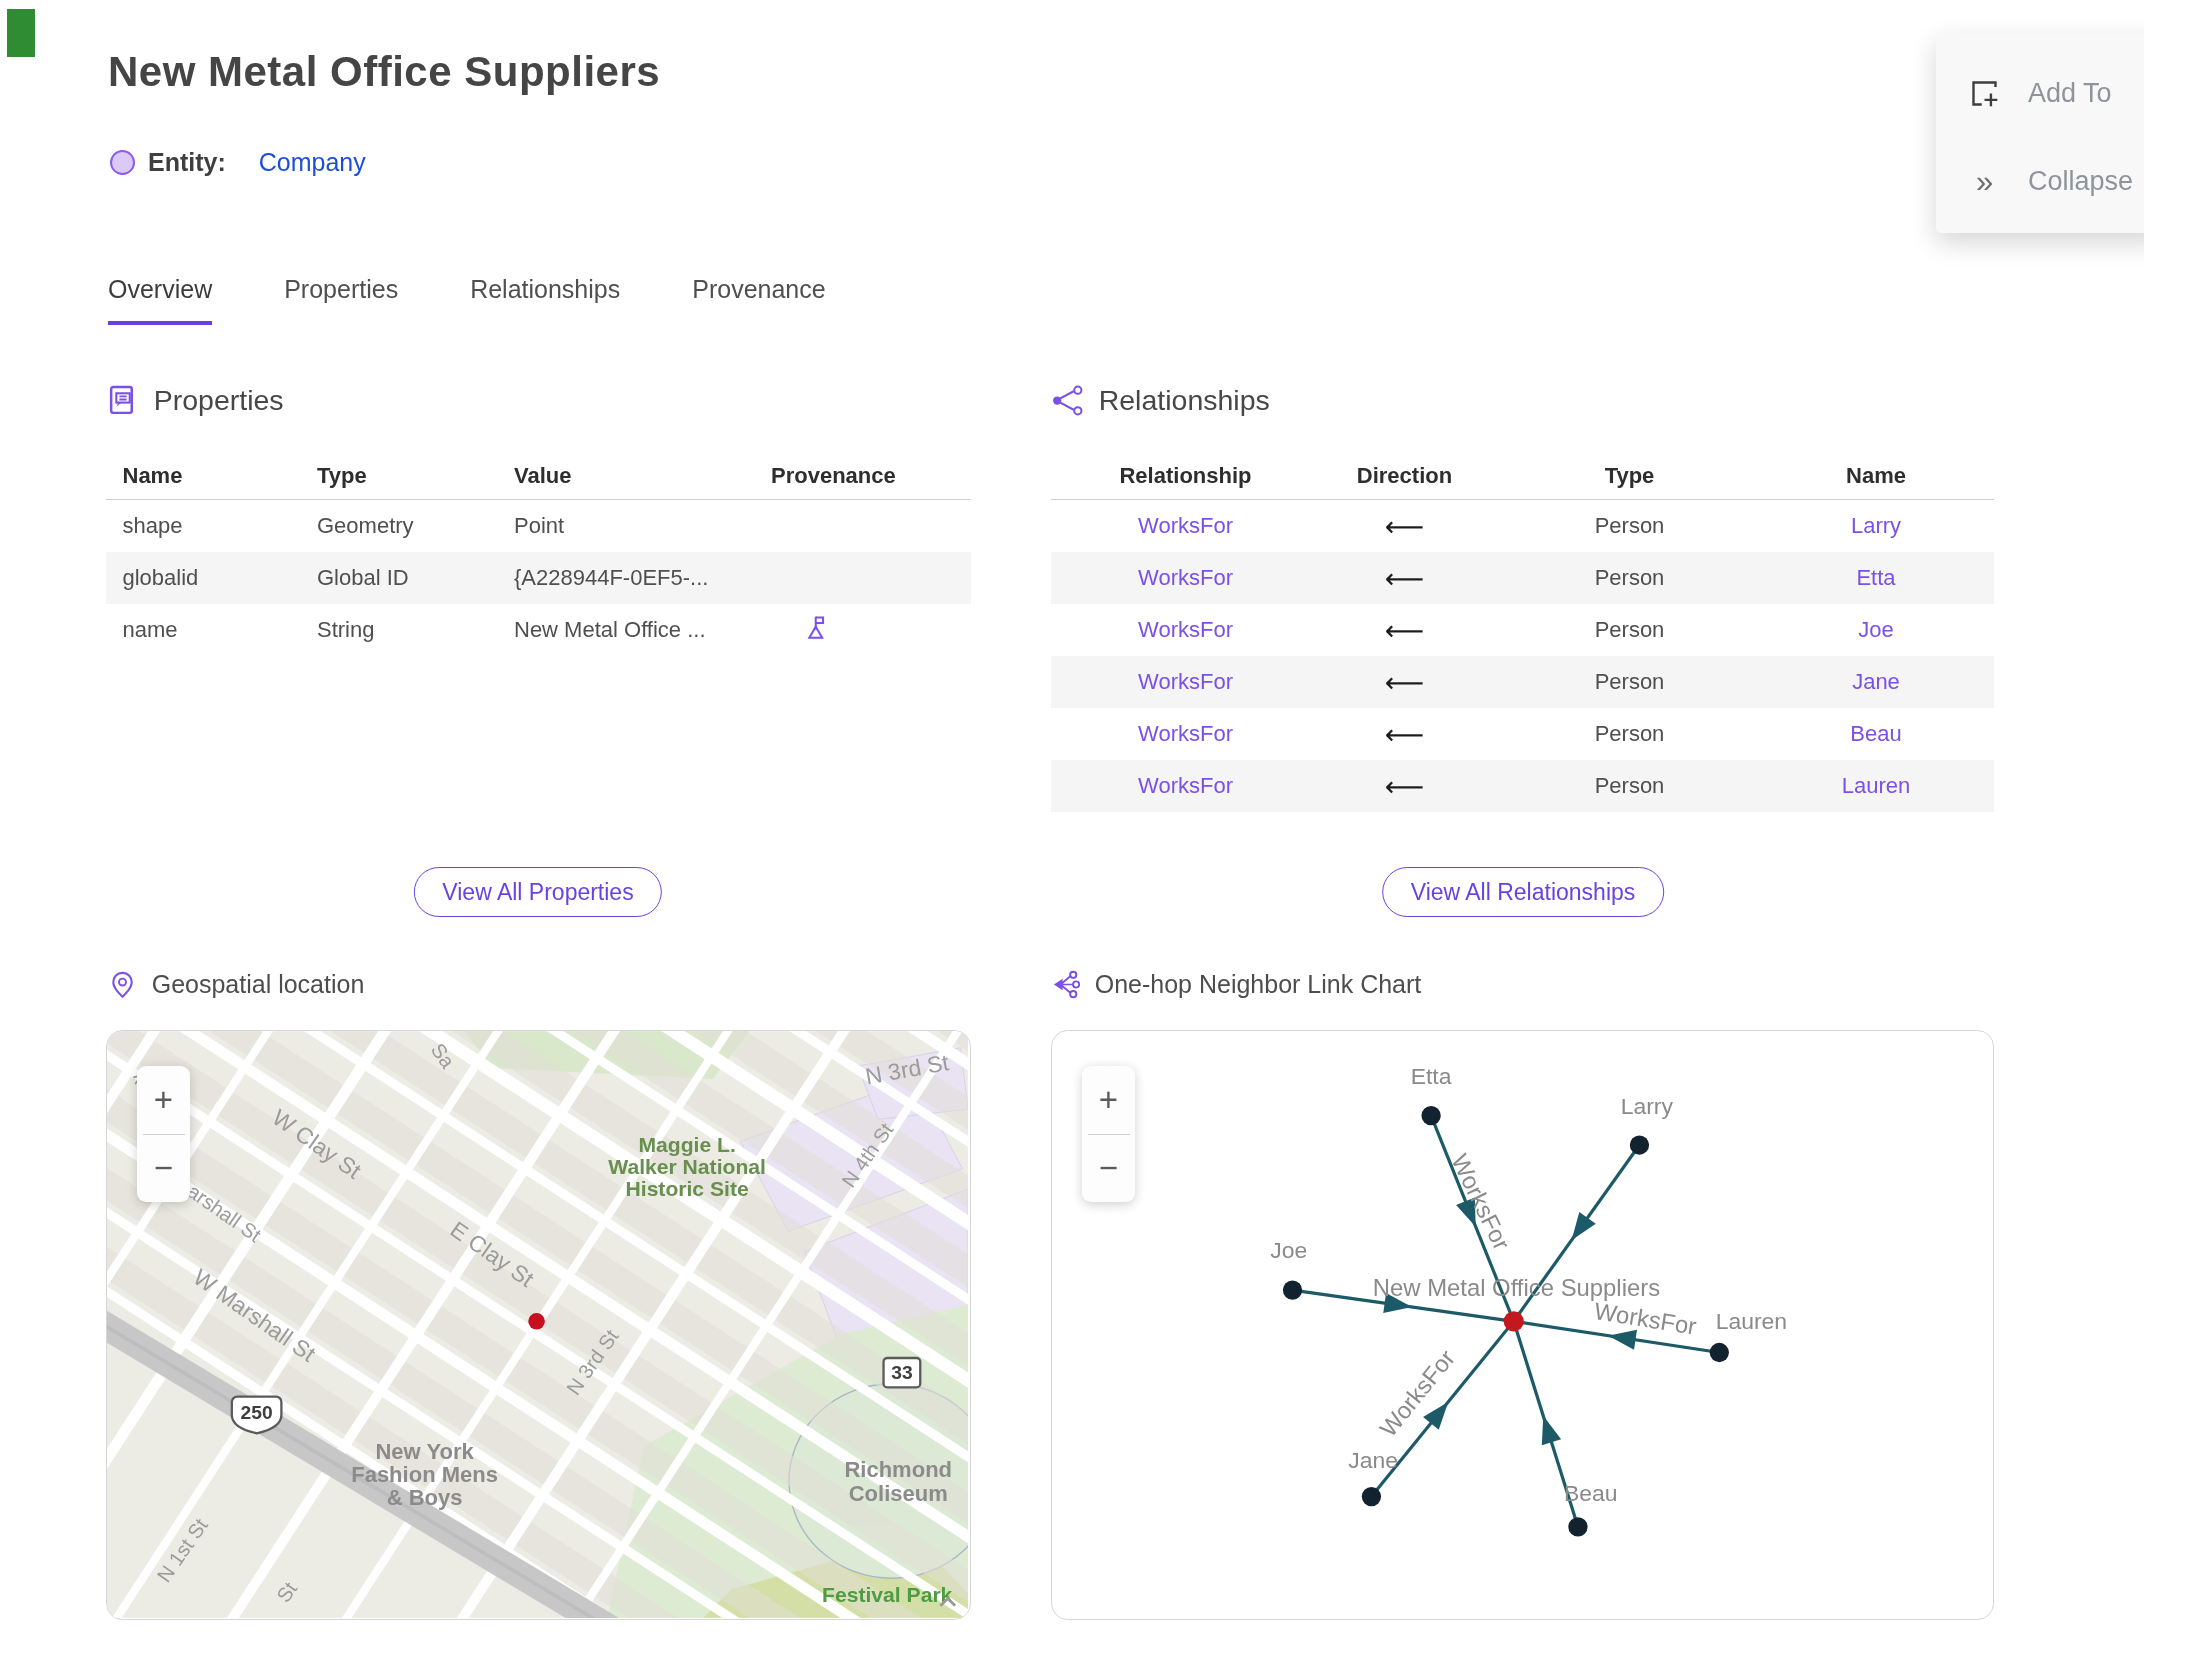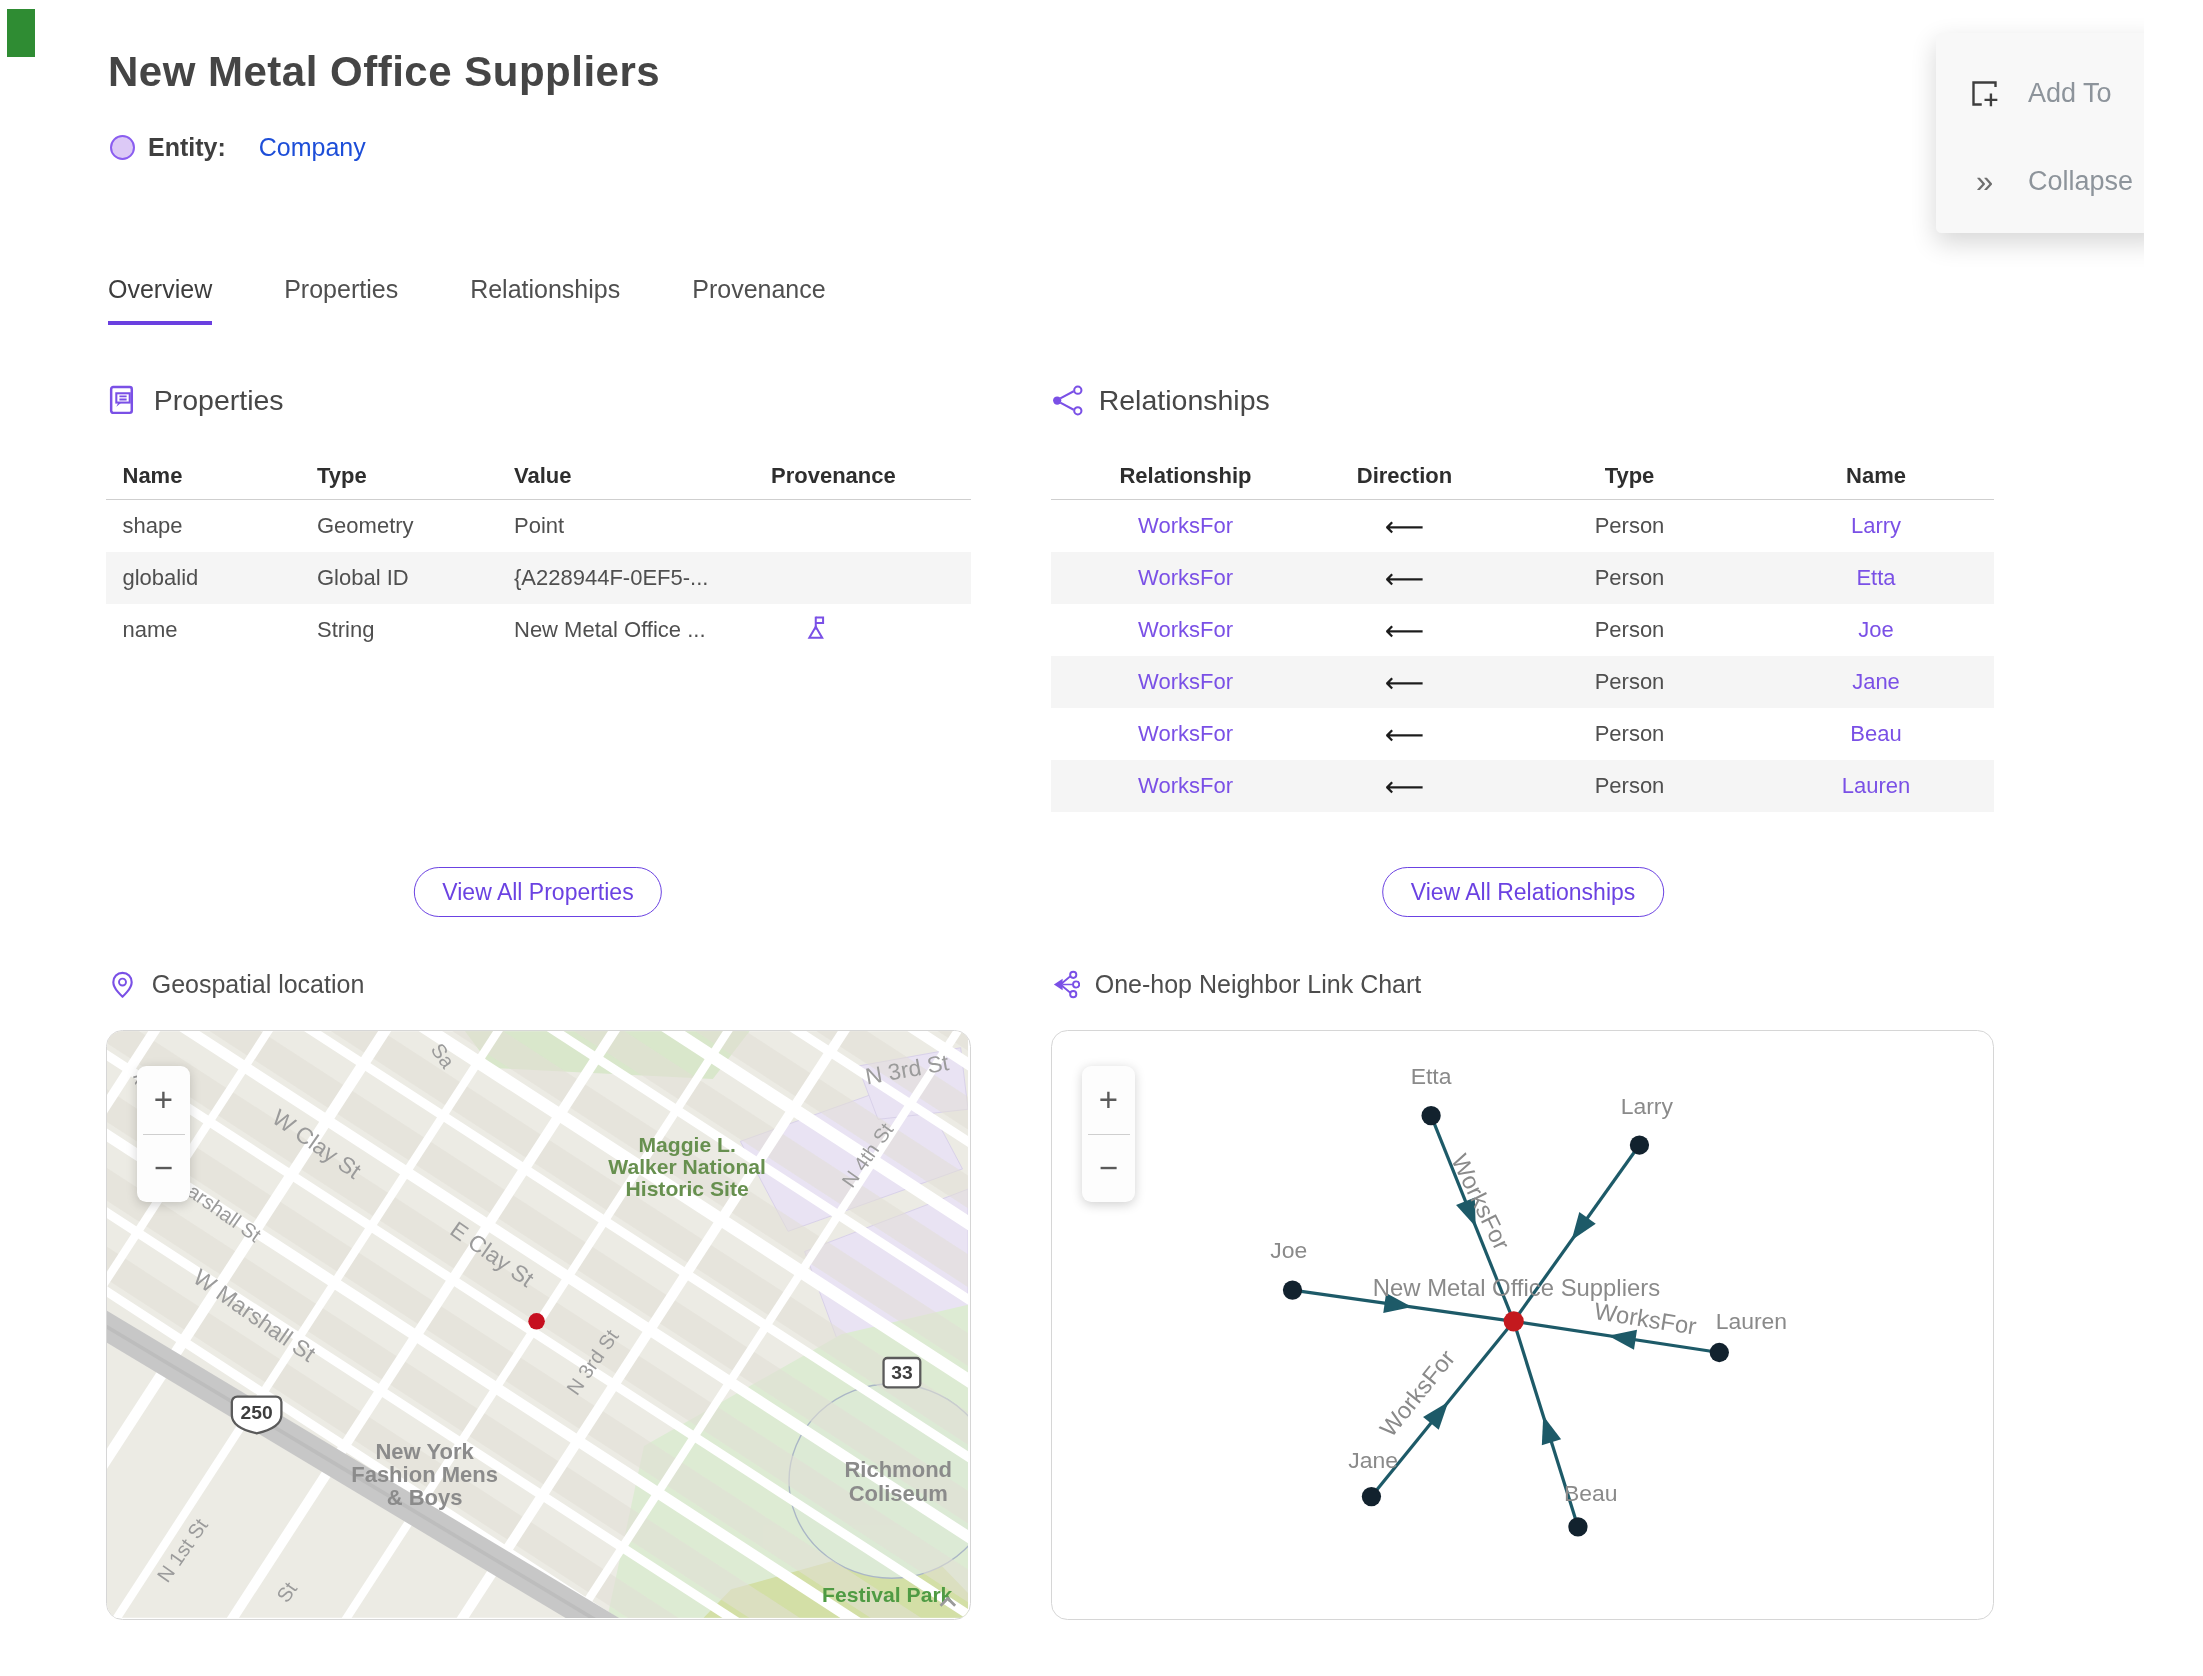--- a/index.html
+++ b/index.html
@@ -3,21 +3,21 @@
 <meta charset="utf-8">
 <style>
   * { box-sizing: border-box; margin: 0; padding: 0; }
   body { font-family: "Liberation Sans", sans-serif; background: #ffffff; }
   #stage { position: relative; width: 2144px; height: 1677px; background: #ffffff; overflow: hidden; text-decoration: underline; }
 
   .corner-accent { position: absolute; left: 7.3px; top: 9.2px; width: 27.5px; height: 48px; background: #2f8c33; }
 
   .page-title { position: absolute; left: 108px; top: 48px; font-size: 42px; font-weight: bold; color: #454545; letter-spacing: 0.5px; }
 
-  .entity-row { position: absolute; left: 110px; top: 133px; display: flex; align-items: center; gap: 13px; font-size: 25px; }
+  .entity-row { position: absolute; left: 110px; top: 148px; display: flex; align-items: center; gap: 13px; font-size: 25px; }
   .entity-dot { width: 25px; height: 25px; border-radius: 50%; background: #dcc9f6; border: 2.8px solid #8a5df0; }
   .entity-label { font-weight: bold; color: #3f3f3f; }
   .entity-type { color: #1d4ed8; margin-left: 20px; }
 
   .menu-card { position: absolute; left: 1936px; top: 33px; width: 231px; height: 200px; background: #f8f8f8; border-radius: 5.5px; box-shadow: 0 9.2px 26px rgba(0,0,0,0.16); padding: 26px 0; }
   .menu-item { display: flex; align-items: center; gap: 26px; padding: 16.5px 0 16.5px 31px; cursor: pointer; }
   .menu-item + .menu-item { margin-top: 20px; }
   .menu-item .mi-label { font-size: 27px; color: #8d949b; }
   .menu-item .mi-ico { width: 35px; height: 35px; display: flex; align-items: center; justify-content: center; color: #4a4a4a; }
   .collapse-glyph { font-size: 31px; color: #6f6f6f; line-height: 1; }

